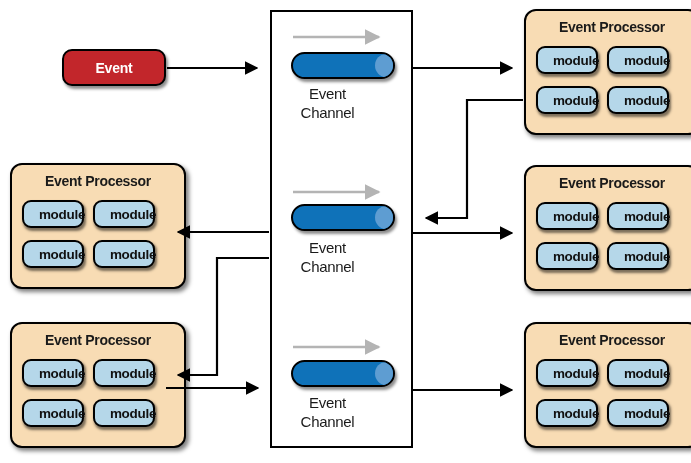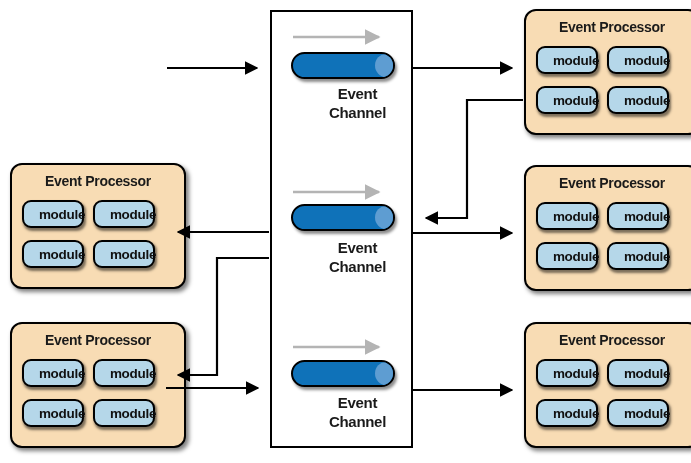--- a/index.html
+++ b/index.html
@@ -22,22 +22,22 @@
     box-sizing:border-box;
     box-shadow:2px 3px 3px rgba(0,0,0,.45);
     overflow:hidden;
   }
   .cyl .cap{
     position:absolute;right:-4px;top:0;bottom:0;width:22px;
     background:var(--channel-pipe-cap);border-radius:50%;
   }
   
   .chlabel{
-    position:absolute;left:317px;width:81px;text-align:center;
-    font-size:15px;font-weight:700;line-height:19px;color:#1a1a1a;
+    position:absolute;left:287px;width:81px;text-align:center;
+    font-size:15px;font-weight:400;line-height:19px;color:#1a1a1a;
     letter-spacing:-0.3px;
   }
   
   .event-box{
     position:absolute;left:62px;top:49px;width:104px;height:37px;
     background:var(--event-fill);border:2.5px solid var(--border-color);
     border-radius:10px;box-sizing:border-box;
     box-shadow:2px 3px 3px rgba(0,0,0,.45);
     display:flex;align-items:center;justify-content:center;
     color:var(--event-text);font-size:14px;font-weight:600;letter-spacing:-0.2px;
@@ -86,20 +86,21 @@
   <div class="cyl" style="top:204px;">
       <div class="cap"></div>
     </div>
   <div class="chlabel" style="top:238px;">Event Channel</div>
 
   <div class="cyl" style="top:360px;">
       <div class="cap"></div>
     </div>
   <div class="chlabel" style="top:393px;">Event Channel</div>
 
+  <div class="event-box">Event</div>
 
   <div class="processor" style="left:10px;top:163px;">
     <div class="ptitle">Event Processor</div>
     <div class="modules">
       <span class="module">module</span>
       <span class="module">module</span>
       <span class="module">module</span>
       <span class="module">module</span>
     </div>
   </div>

